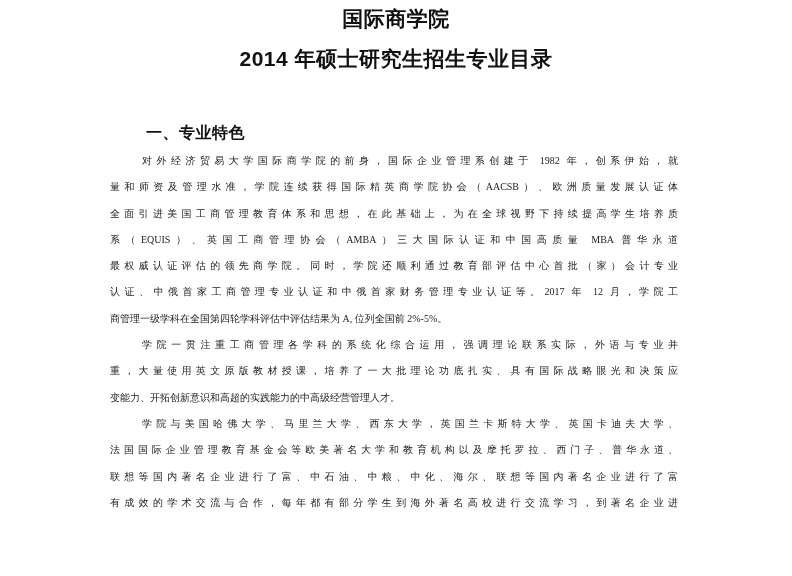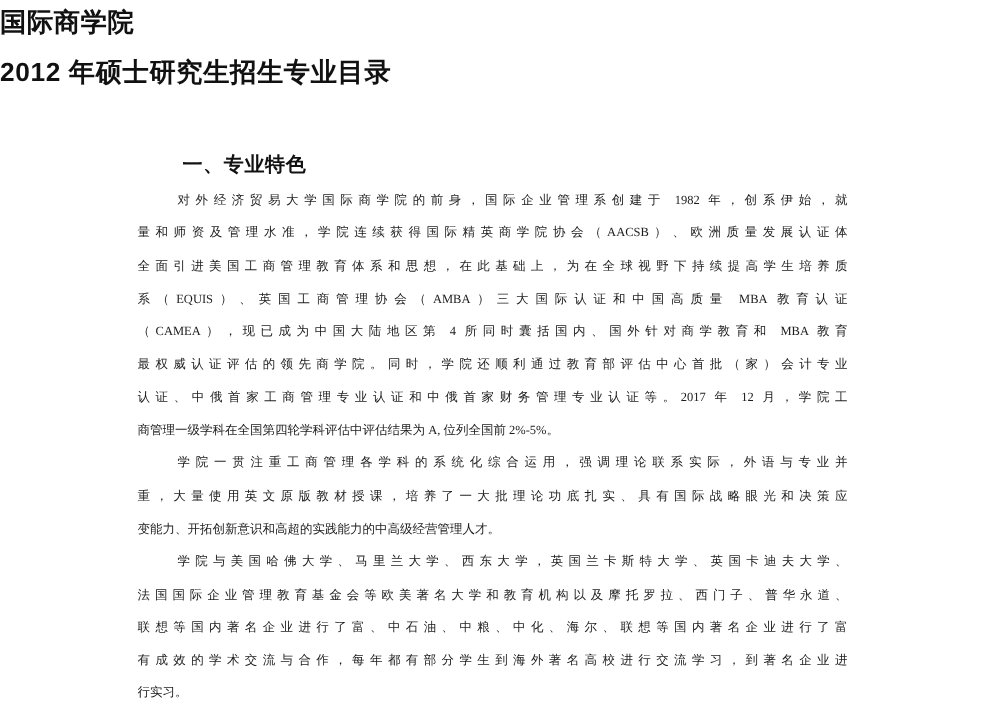--- a/index.html
+++ b/index.html
@@ -6,21 +6,21 @@
   .page{
     position:relative;
     width:792px;height:576px;
     background:#ffffff;
     color:#1c1c1c;
     overflow:hidden;
   }
   .doc-title{
     position:absolute;left:0;width:792px;
     margin:0;
-    text-align:left;
+    text-align:center;
     font-family:"Liberation Sans","DejaVu Sans",sans-serif;
     font-weight:700;
     font-size:21px;
     line-height:24px;
     color:#111111;
     letter-spacing:0.5px;
   }
   .t1{top:7px;}
   .t2{top:47px;}
   .section-heading{
@@ -51,33 +51,31 @@
     white-space:normal;
   }
   .line.first{ text-indent:32px; }
   .line.plast{ text-align-last:left; }
 </style>
 </head>
 <body>
 
 <div class="page">
   <h1 class="doc-title t1">国际商学院</h1>
-  <h1 class="doc-title t2">2012 年硕士研究生招生专业目录</h1>
+  <h1 class="doc-title t2">2014 年硕士研究生招生专业目录</h1>
   <h2 class="section-heading">一、专业特色</h2>
   <div class="body-text">
       <div class="line first">对外经济贸易大学国际商学院的前身，国际企业管理系创建于 1982 年，创系伊始，就</div>
       <div class="line">量和师资及管理水准，学院连续获得国际精英商学院协会（AACSB）、欧洲质量发展认证体</div>
       <div class="line">全面引进美国工商管理教育体系和思想，在此基础上，为在全球视野下持续提高学生培养质</div>
-      <div class="line">系（EQUIS）、英国工商管理协会（AMBA）三大国际认证和中国高质量 MBA 教育认证</div>
-      <div class="line">（CAMEA），现已成为中国大陆地区第 4 所同时囊括国内、国外针对商学教育和 MBA 教育</div>
+      <div class="line">系（EQUIS）、英国工商管理协会（AMBA）三大国际认证和中国高质量 MBA 普华永道</div>
       <div class="line">最权威认证评估的领先商学院。同时，学院还顺利通过教育部评估中心首批（家）会计专业</div>
       <div class="line">认证、中俄首家工商管理专业认证和中俄首家财务管理专业认证等。2017 年 12 月，学院工</div>
       <div class="line plast">商管理一级学科在全国第四轮学科评估中评估结果为 A, 位列全国前 2%-5%。</div>
       <div class="line first">学院一贯注重工商管理各学科的系统化综合运用，强调理论联系实际，外语与专业并</div>
       <div class="line">重，大量使用英文原版教材授课，培养了一大批理论功底扎实、具有国际战略眼光和决策应</div>
       <div class="line plast">变能力、开拓创新意识和高超的实践能力的中高级经营管理人才。</div>
       <div class="line first">学院与美国哈佛大学、马里兰大学、西东大学，英国兰卡斯特大学、英国卡迪夫大学、</div>
       <div class="line">法国国际企业管理教育基金会等欧美著名大学和教育机构以及摩托罗拉、西门子、普华永道、</div>
       <div class="line">联想等国内著名企业进行了富、中石油、中粮、中化、海尔、联想等国内著名企业进行了富</div>
       <div class="line">有成效的学术交流与合作，每年都有部分学生到海外著名高校进行交流学习，到著名企业进</div>
-      <div class="line plast">行实习。</div>
     </div>
 </div>
 
 </body></html>

